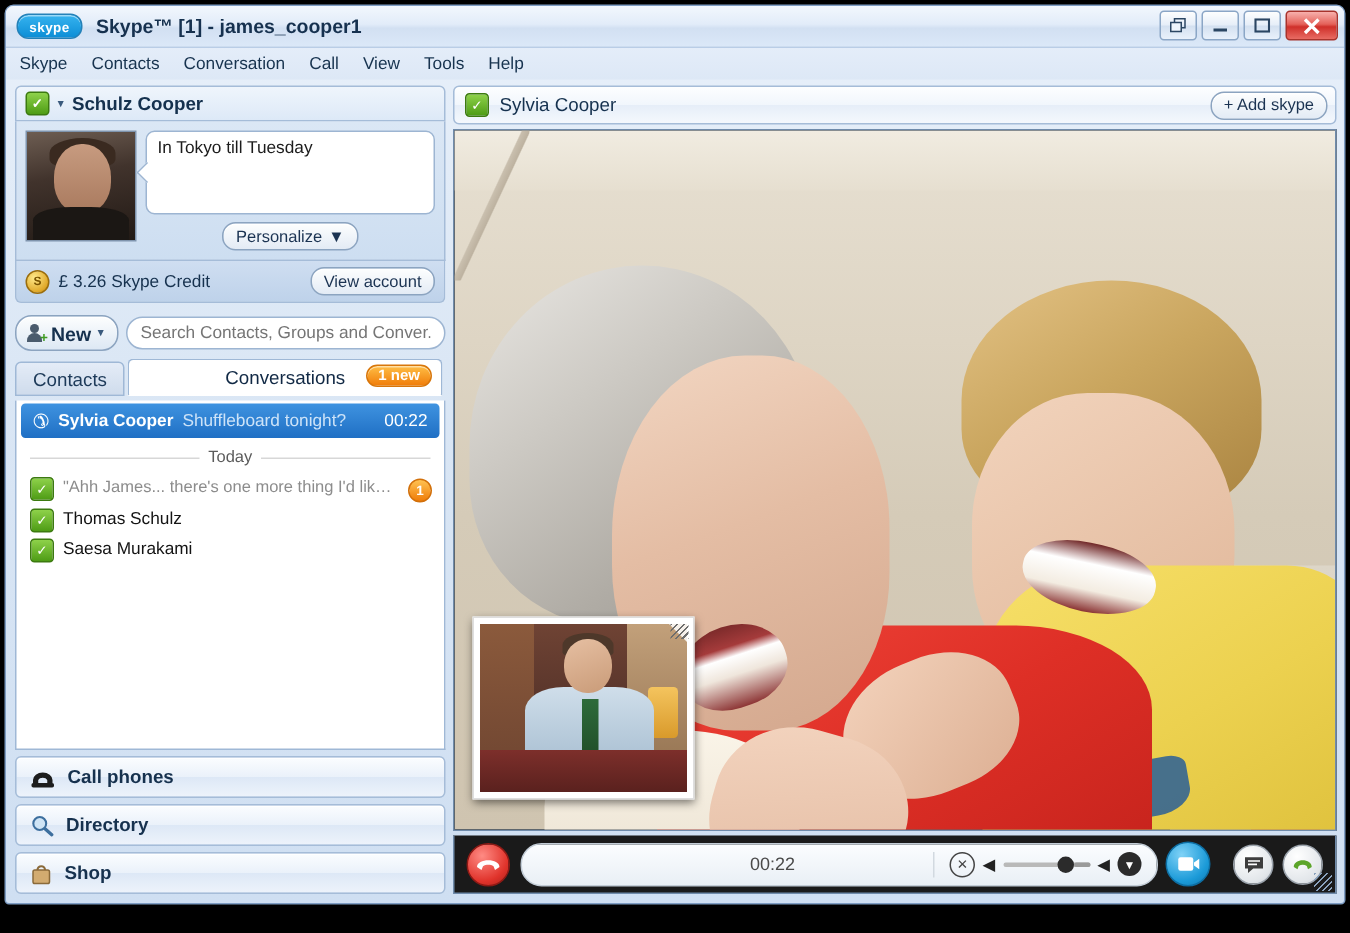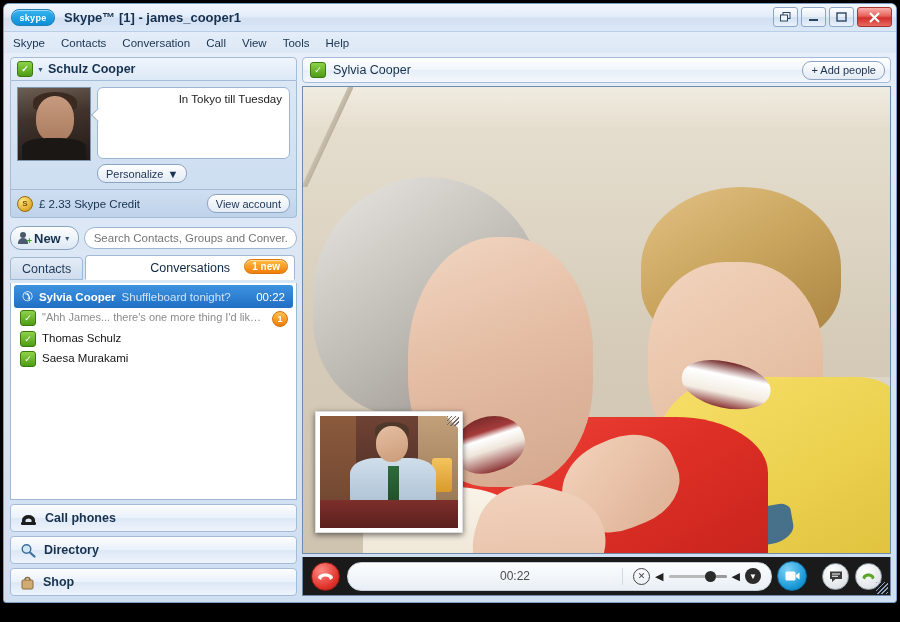--- a/index.html
+++ b/index.html
@@ -122,40 +122,39 @@
   }
   .avatar .shirt {
     position:absolute; left:4px; bottom:0; width:64px; height:22px;
     border-radius: 40% 40% 0 0; background:#1b1714;
   }
   .mood-wrap { flex: 1; display: flex; flex-direction: column; }
   .mood {
     background: #fff; border: 1px solid #9db5d2;
     border-radius: 6px; padding: 5px 7px;
     font-size: 11.5px; color: #1c1c1c;
-    height: 72px; box-sizing: border-box;
+    height: 56px; box-sizing: border-box;
     position: relative;
-    text-align: right;
   }
   .mood:after {
     content:''; position:absolute; left:-5px; top:22px;
     width: 9px; height: 9px; background:#fff;
     border-left:1px solid #9db5d2; border-bottom:1px solid #9db5d2;
     transform: rotate(45deg);
   }
   .pill {
     display: inline-flex; align-items: center; gap: 4px;
     height: 17px; padding: 0 8px;
     border: 1px solid #8ca4c0; border-radius: 9px;
     background: linear-gradient(to bottom,#fdfefe,#e3ebf5);
     font-size: 11px; color: #1b3352;
     box-shadow: inset 0 1px 0 #fff;
     cursor: default;
   }
-  .personalize-row { display: flex; justify-content: flex-start; margin-top: 5px; }
+  .personalize-row { display: flex; justify-content: center; margin-top: 5px; }
   .credit-row {
     display: flex; align-items: center; gap: 6px;
     background: linear-gradient(to bottom,#cfdef1,#bed2ea);
     border: 1px solid #a5bcd8; border-top: none;
     border-radius: 0 0 4px 4px;
     padding: 4px 6px;
     font-size: 11.5px; color: #16314e;
   }
   .coin {
     width: 14px; height: 14px; border-radius: 50%;
@@ -576,21 +575,21 @@
             <div class="personalize-row">
               <div class="pill">
                 <span>Personalize</span>
                 <span>▼</span>
               </div>
             </div>
           </div>
         </div>
         <div class="credit-row">
           <div class="coin">S</div>
-          <div>£ 2.33 Skype Credit</div>
+          <div>£ 3.26 Skype Credit</div>
           <div class="spacer"></div>
           <div class="pill">View account</div>
         </div>
       </div>
 
       <div class="newsearch">
         <div class="new-btn">
           <span class="person-ico">
             <span class="h"></span>
               <span class="b"></span>
@@ -611,20 +610,23 @@
       </div>
 
       <div class="listbox">
         <div class="conv-selected">
           <span class="phone-glyph">✆</span>
           <span class="name">Sylvia Cooper</span>
           <span class="prev">Shuffleboard tonight?</span>
           <span class="time">00:22</span>
         </div>
 
+        <div class="day-divider">
+          <span>Today</span>
+        </div>
 
         <div class="contact unread">
           <div class="status-ico">✓</div>
           <div class="col">
             <div class="msg">"Ahh James... there's one more thing I'd like to ... "</div>
           </div>
           <div class="badge-count">1</div>
         </div>
 
         <div class="contact">
@@ -667,21 +669,21 @@
         </svg>
         <span>Shop</span>
       </div>
     </div>
 
     <div class="right">
       <div class="conv-header">
         <div class="status-ico">✓</div>
         <div>Sylvia Cooper</div>
         <div class="sp"></div>
-        <div class="pill">+ Add people</div>
+        <div class="pill">+ Add skype</div>
       </div>
 
       <div class="video-area">
         <div class="vid-wall"></div>
         <div class="ceil"></div>
         <div class="beam"></div>
         <div class="bg-right"></div>
         <div class="bg-orange"></div>
         <div class="bg-grey"></div>
         <div class="woman-hair"></div>

